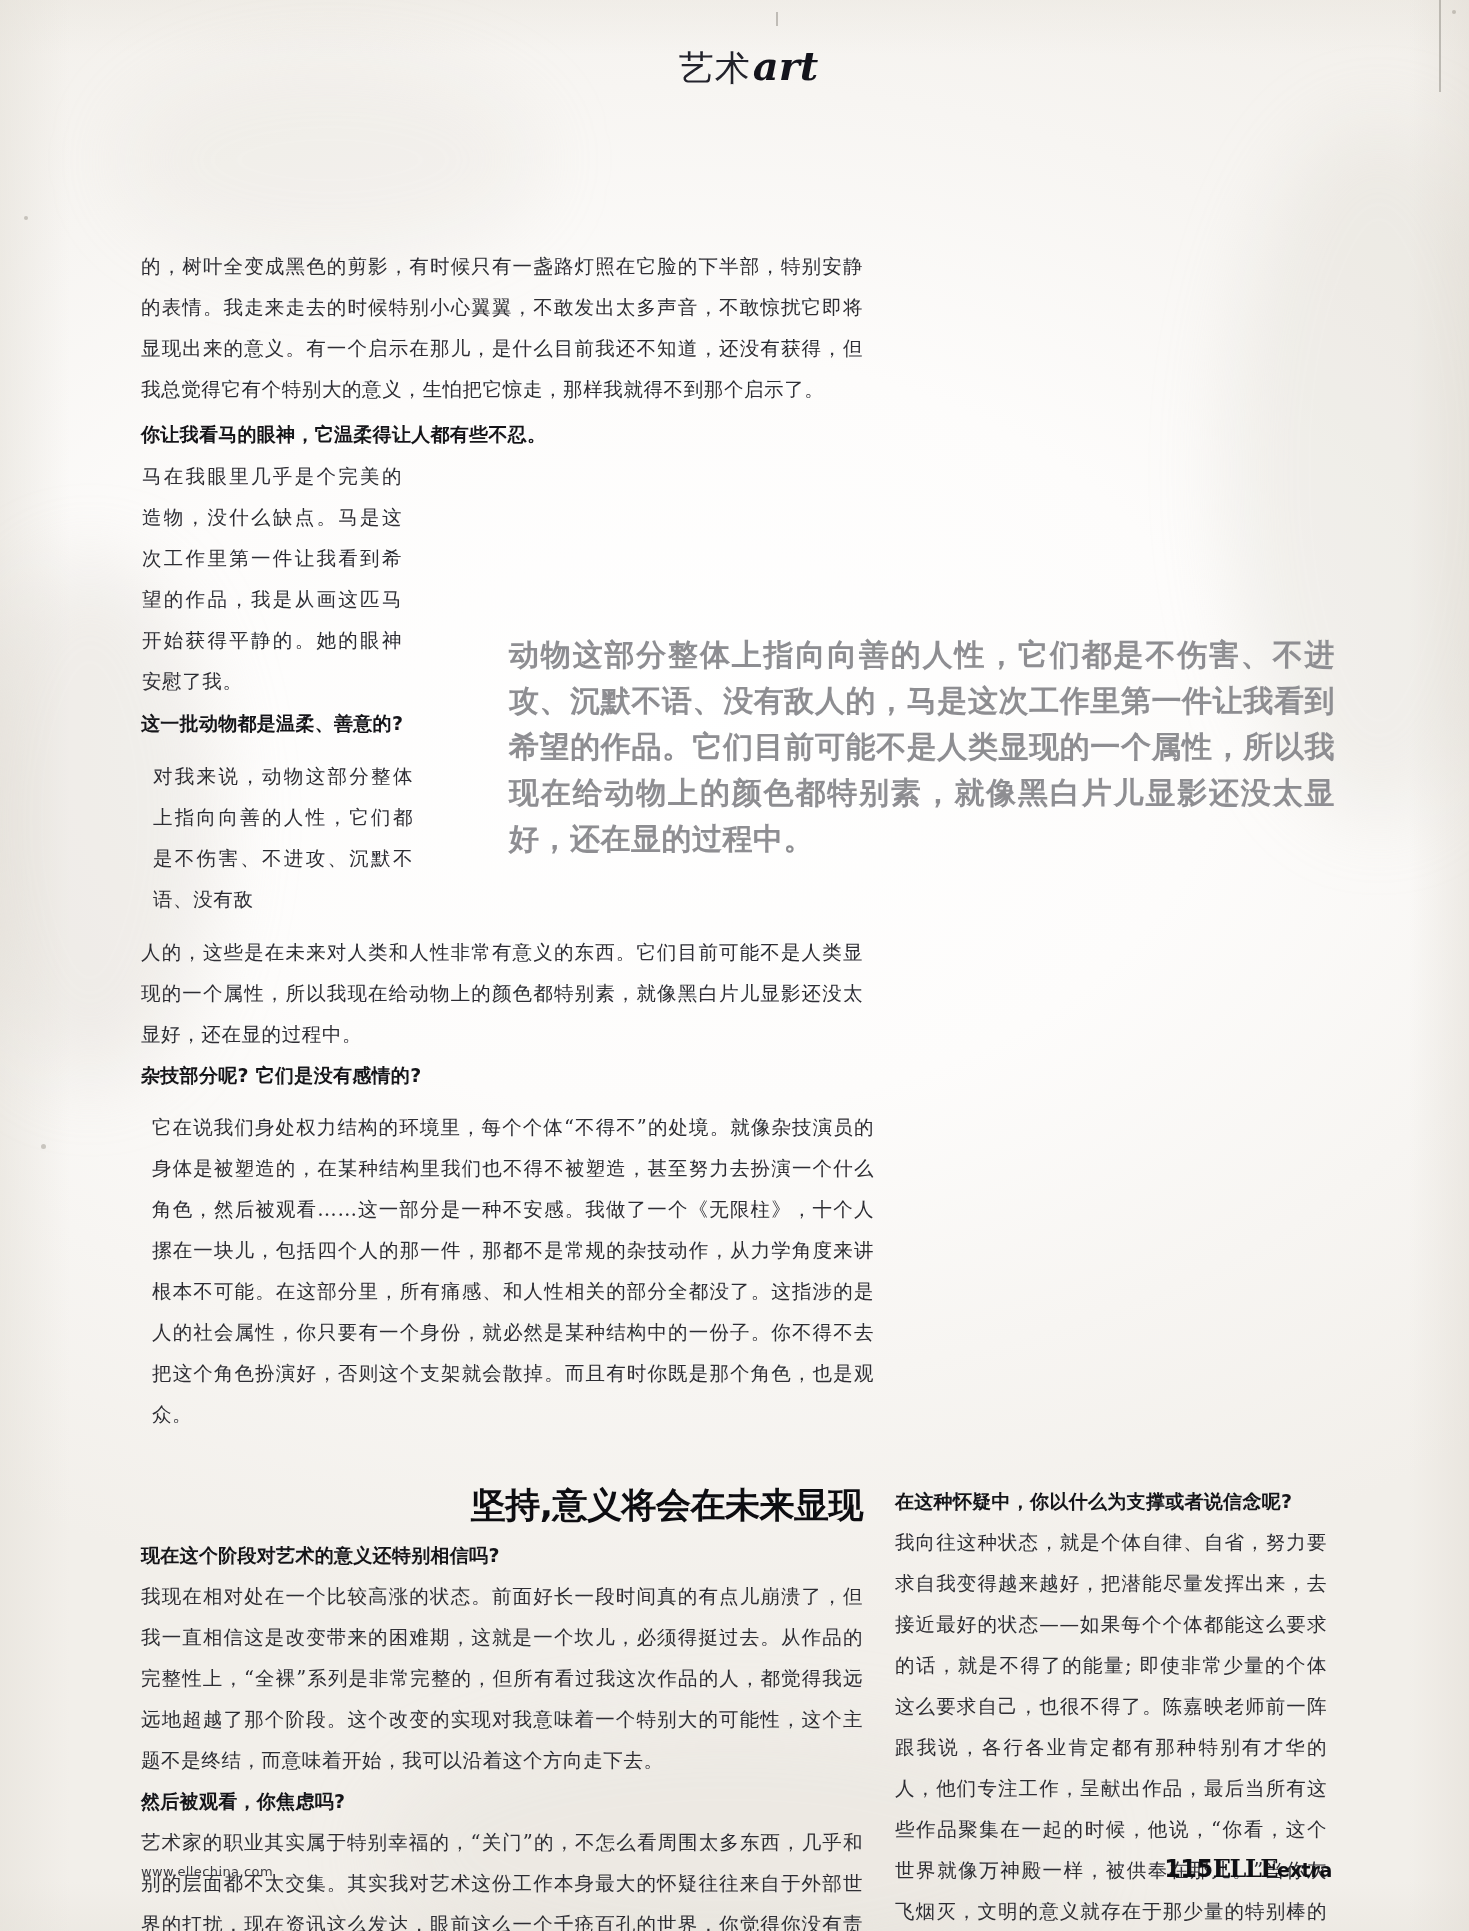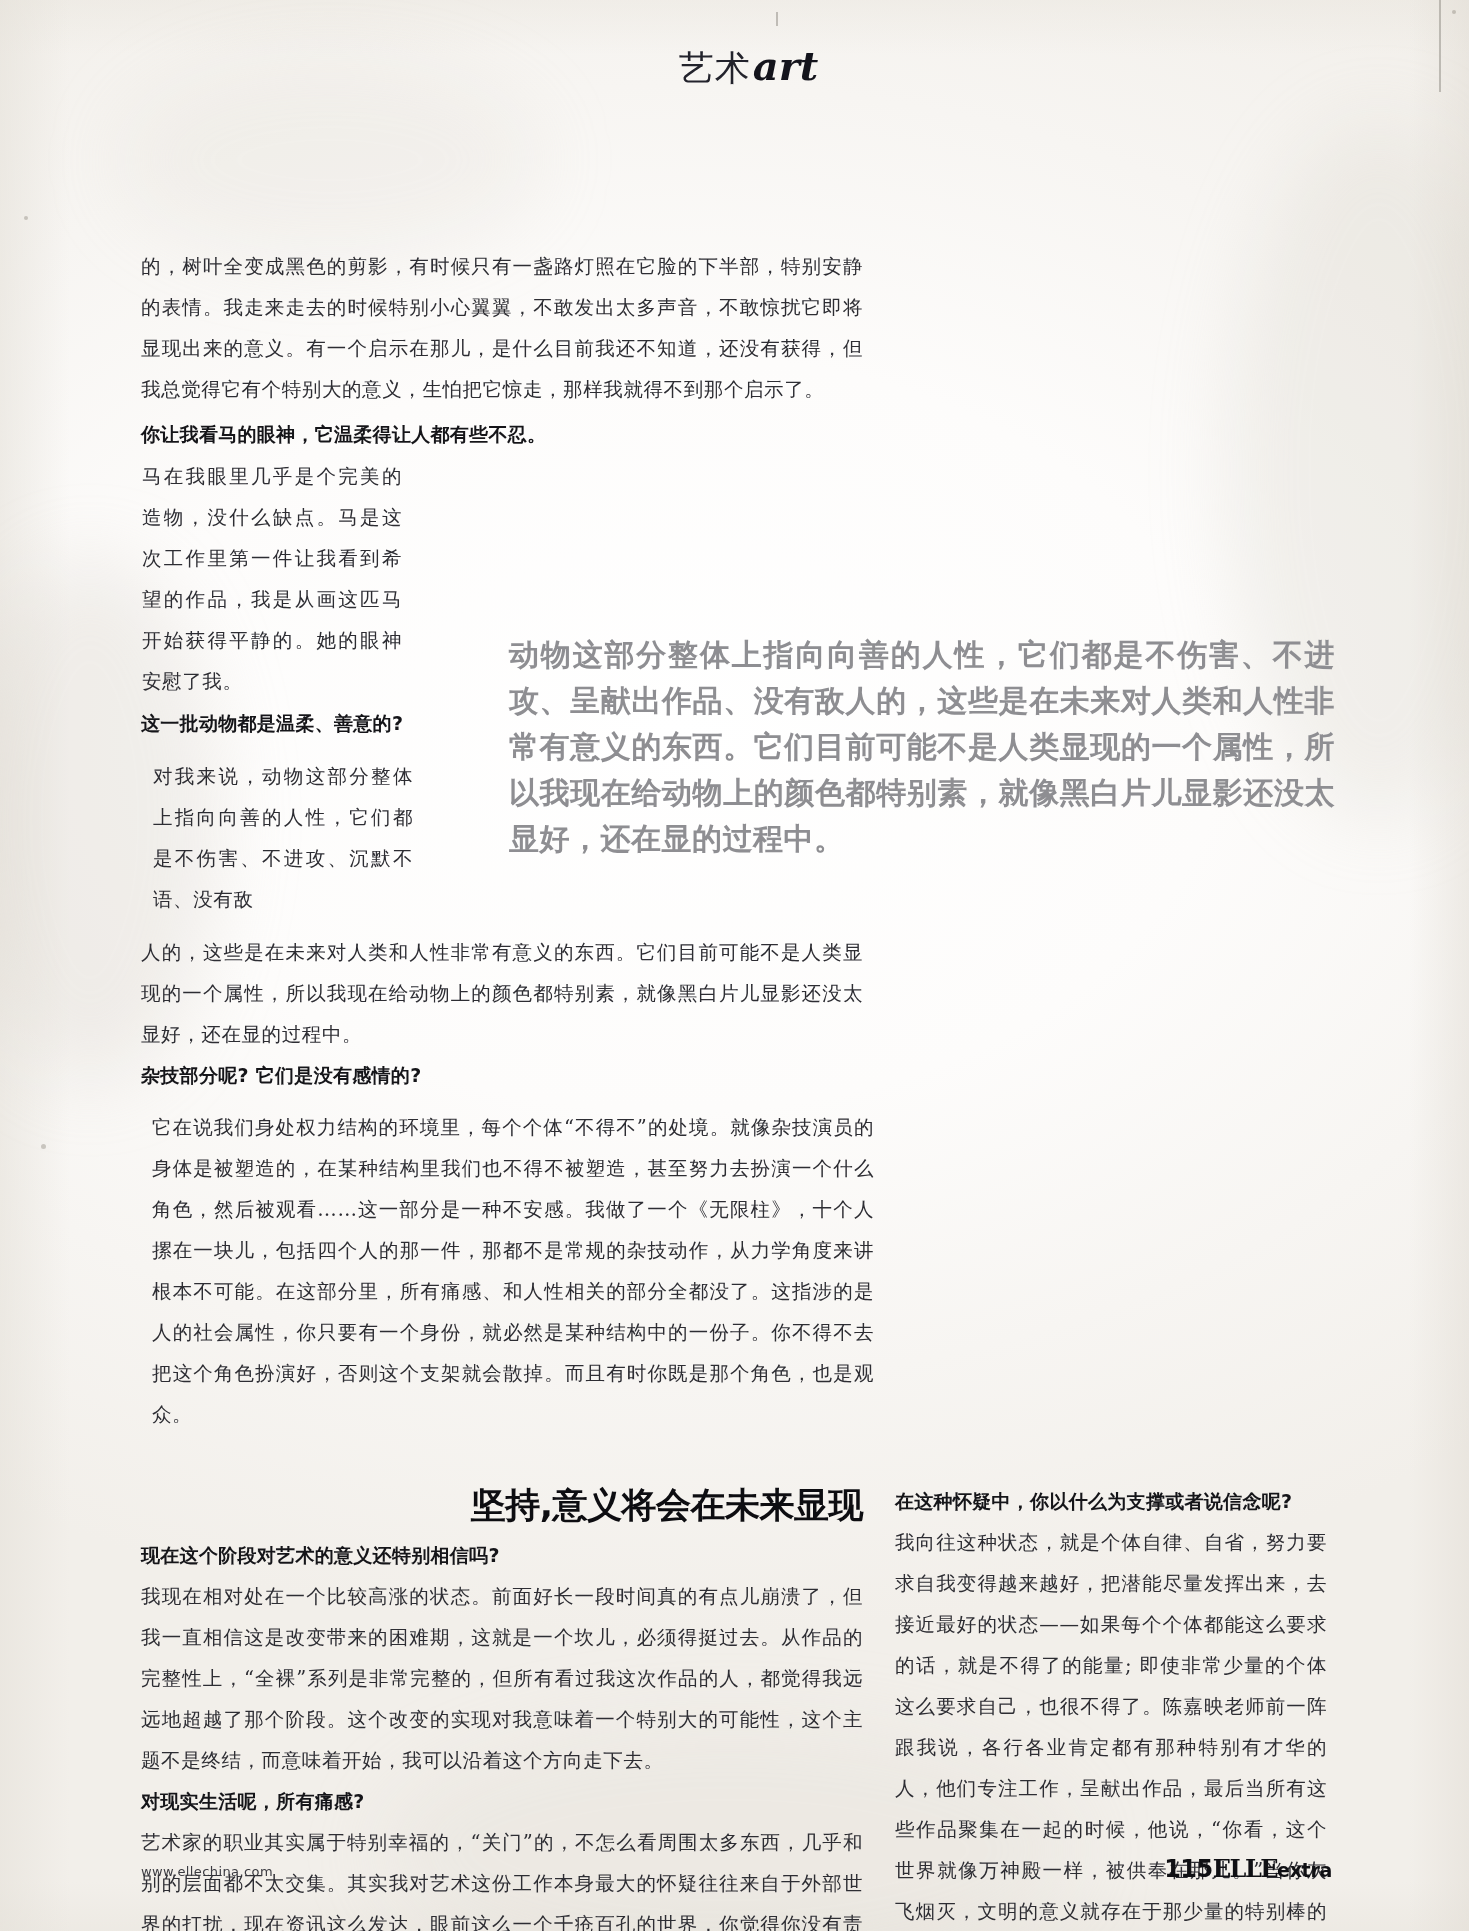--- a/index.html
+++ b/index.html
@@ -233,21 +233,21 @@
     </div>
   </div>
 
   <div class="content">
 
     <p class="body-cn intro" style="margin:0;">的，树叶全变成黑色的剪影，有时候只有一盏路灯照在它脸的下半部，特别安静的表情。我走来走去的时候特别小心翼翼，不敢发出太多声音，不敢惊扰它即将显现出来的意义。有一个启示在那儿，是什么目前我还不知道，还没有获得，但我总觉得它有个特别大的意义，生怕把它惊走，那样我就得不到那个启示了。</p>
 
     <div class="qhead" style="margin-top:4px;">你让我看马的眼神，它温柔得让人都有些不忍。</div>
 
     <div style="position:relative;">
-      <div class="pullquote">动物这部分整体上指向向善的人性，它们都是不伤害、不进攻、呈献出作品、没有敌人的，这些是在未来对人类和人性非常有意义的东西。它们目前可能不是人类显现的一个属性，所以我现在给动物上的颜色都特别素，就像黑白片儿显影还没太显好，还在显的过程中。</div>
+      <div class="pullquote">动物这部分整体上指向向善的人性，它们都是不伤害、不进攻、沉默不语、没有敌人的，马是这次工作里第一件让我看到希望的作品。它们目前可能不是人类显现的一个属性，所以我现在给动物上的颜色都特别素，就像黑白片儿显影还没太显好，还在显的过程中。</div>
 
       <p class="body-cn narrow-col" style="margin:1px;">马在我眼里几乎是个完美的造物，没什么缺点。马是这次工作里第一件让我看到希望的作品，我是从画这匹马开始获得平静的。她的眼神安慰了我。</p>
 
       <div class="qhead">这一批动物都是温柔、善意的?</div>
 
       <p class="body-cn narrow-col" style="margin:12px;">对我来说，动物这部分整体上指向向善的人性，它们都是不伤害、不进攻、沉默不语、没有敌</p>
     </div>
 
     <p class="body-cn intro" style="margin:0;">人的，这些是在未来对人类和人性非常有意义的东西。它们目前可能不是人类显现的一个属性，所以我现在给动物上的颜色都特别素，就像黑白片儿显影还没太显好，还在显的过程中。</p>
 
@@ -255,21 +255,21 @@
     <p class="body-cn intro" style="margin:11px;">它在说我们身处权力结构的环境里，每个个体“不得不”的处境。就像杂技演员的身体是被塑造的，在某种结构里我们也不得不被塑造，甚至努力去扮演一个什么角色，然后被观看……这一部分是一种不安感。我做了一个《无限柱》，十个人摞在一块儿，包括四个人的那一件，那都不是常规的杂技动作，从力学角度来讲根本不可能。在这部分里，所有痛感、和人性相关的部分全都没了。这指涉的是人的社会属性，你只要有一个身份，就必然是某种结构中的一份子。你不得不去把这个角色扮演好，否则这个支架就会散掉。而且有时你既是那个角色，也是观众。</p>
 
     <div class="cols">
 
       <div class="col-left">
         <div class="section-title">坚持,意义将会在未来显现</div>
 
         <div class="qhead">现在这个阶段对艺术的意义还特别相信吗?</div>
         <p class="body-cn" style="margin:0;">我现在相对处在一个比较高涨的状态。前面好长一段时间真的有点儿崩溃了，但我一直相信这是改变带来的困难期，这就是一个坎儿，必须得挺过去。从作品的完整性上，“全裸”系列是非常完整的，但所有看过我这次作品的人，都觉得我远远地超越了那个阶段。这个改变的实现对我意味着一个特别大的可能性，这个主题不是终结，而意味着开始，我可以沿着这个方向走下去。</p>
 
-        <div class="qhead">对现实生活呢，所有痛感?</div>
+        <div class="qhead">然后被观看，你焦虑吗?</div>
         <p class="body-cn" style="margin:0;">艺术家的职业其实属于特别幸福的，“关门”的，不怎么看周围太多东西，几乎和别的层面都不太交集。其实我对艺术这份工作本身最大的怀疑往往来自于外部世界的打扰，现在资讯这么发达，眼前这么一个千疮百孔的世界，你觉得你没有责任去具体做点儿什么吗? 这时候就会特别难受，就会想，艺术到底能做什么? 它到底能不能承担起价值核心的部分?</p>
       </div>
 
       <div class="col-right">
         <div class="qhead">在这种怀疑中，你以什么为支撑或者说信念呢?</div>
         <p class="body-cn" style="margin:0;">我向往这种状态，就是个体自律、自省，努力要求自我变得越来越好，把潜能尽量发挥出来，去接近最好的状态——如果每个个体都能这么要求的话，就是不得了的能量; 即使非常少量的个体这么要求自己，也很不得了。陈嘉映老师前一阵跟我说，各行各业肯定都有那种特别有才华的人，他们专注工作，呈献出作品，最后当所有这些作品聚集在一起的时候，他说，“你看，这个世界就像万神殿一样，被供奉在那儿。”当你灰飞烟灭，文明的意义就存在于那少量的特别棒的东西里面。从这个角度来说，很多时候你去努力、去自律、去攀登到更高的地方，是特别有意义的——这给了我很大的安慰。</p>
 
       </div>
 
     </div>

